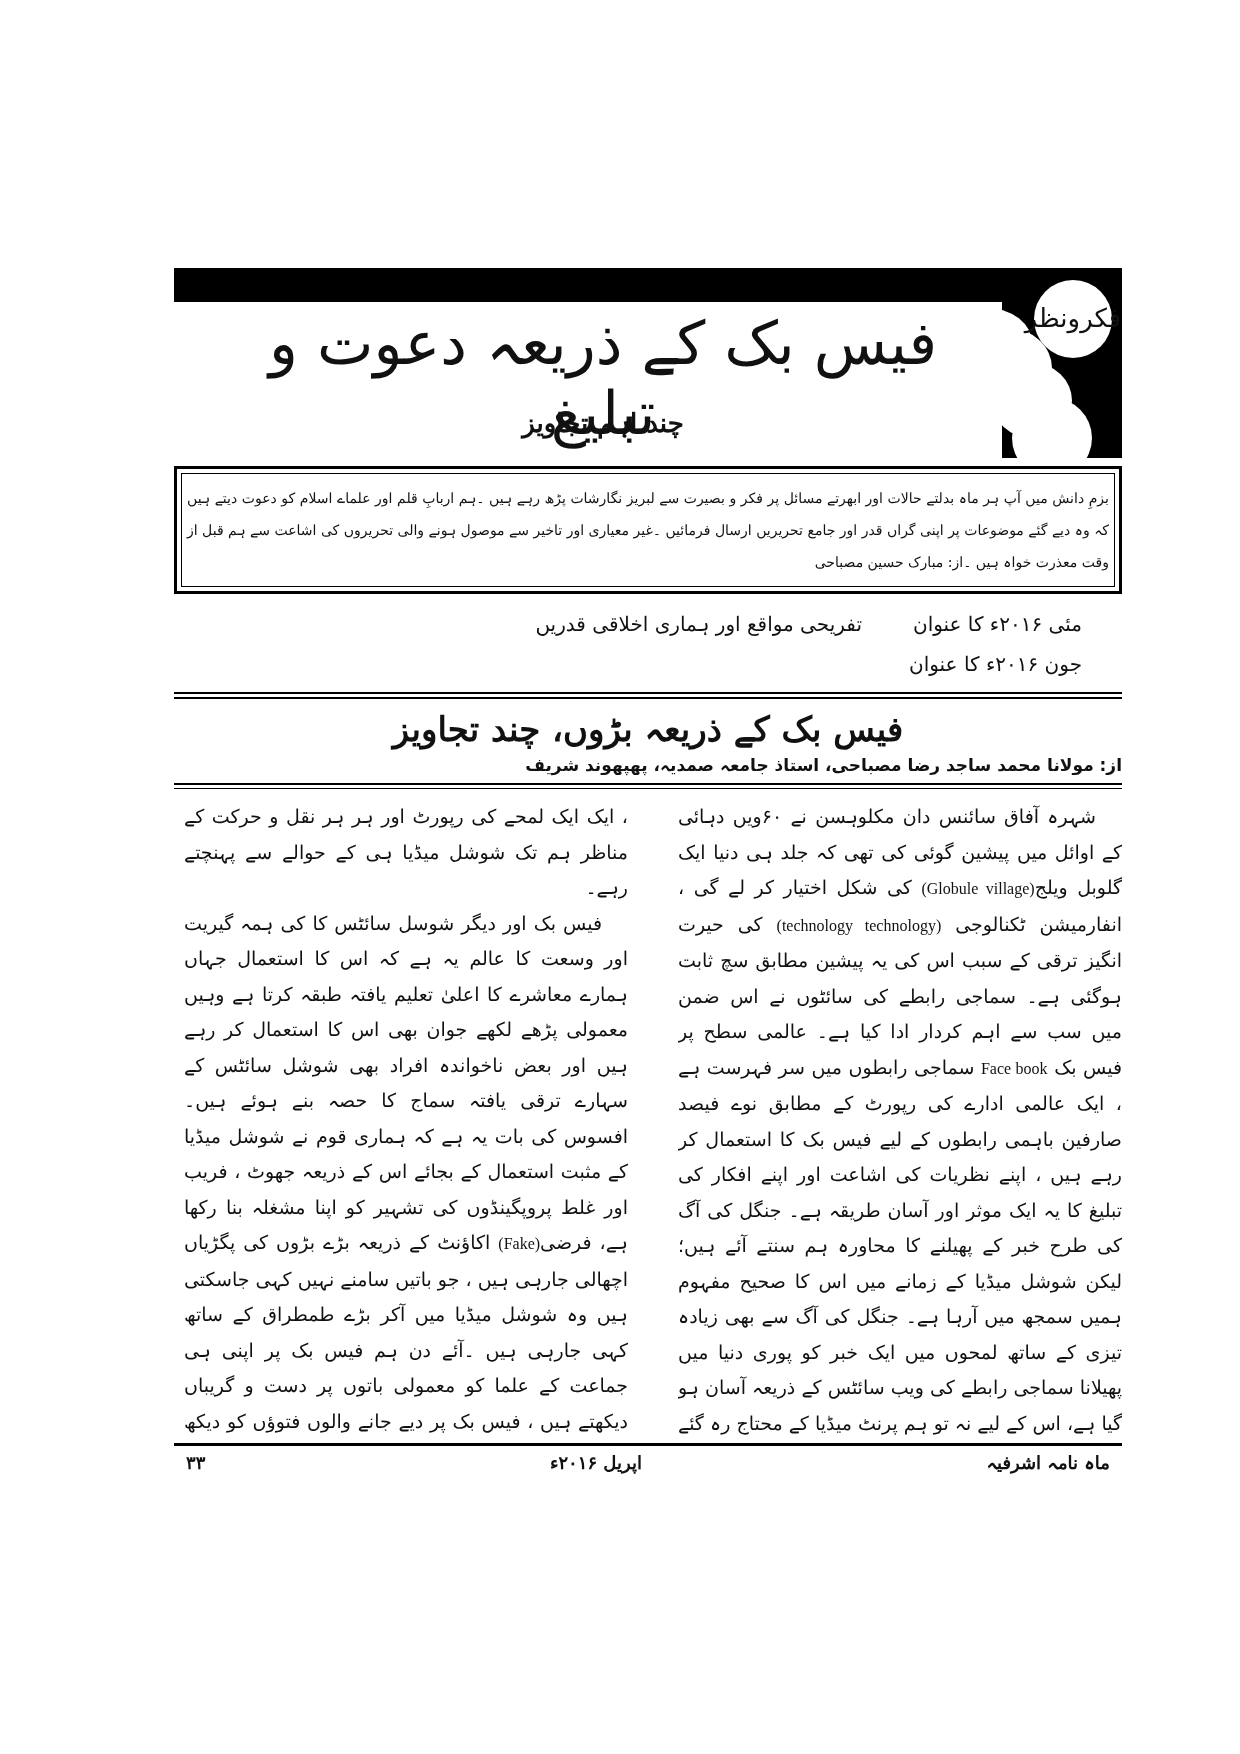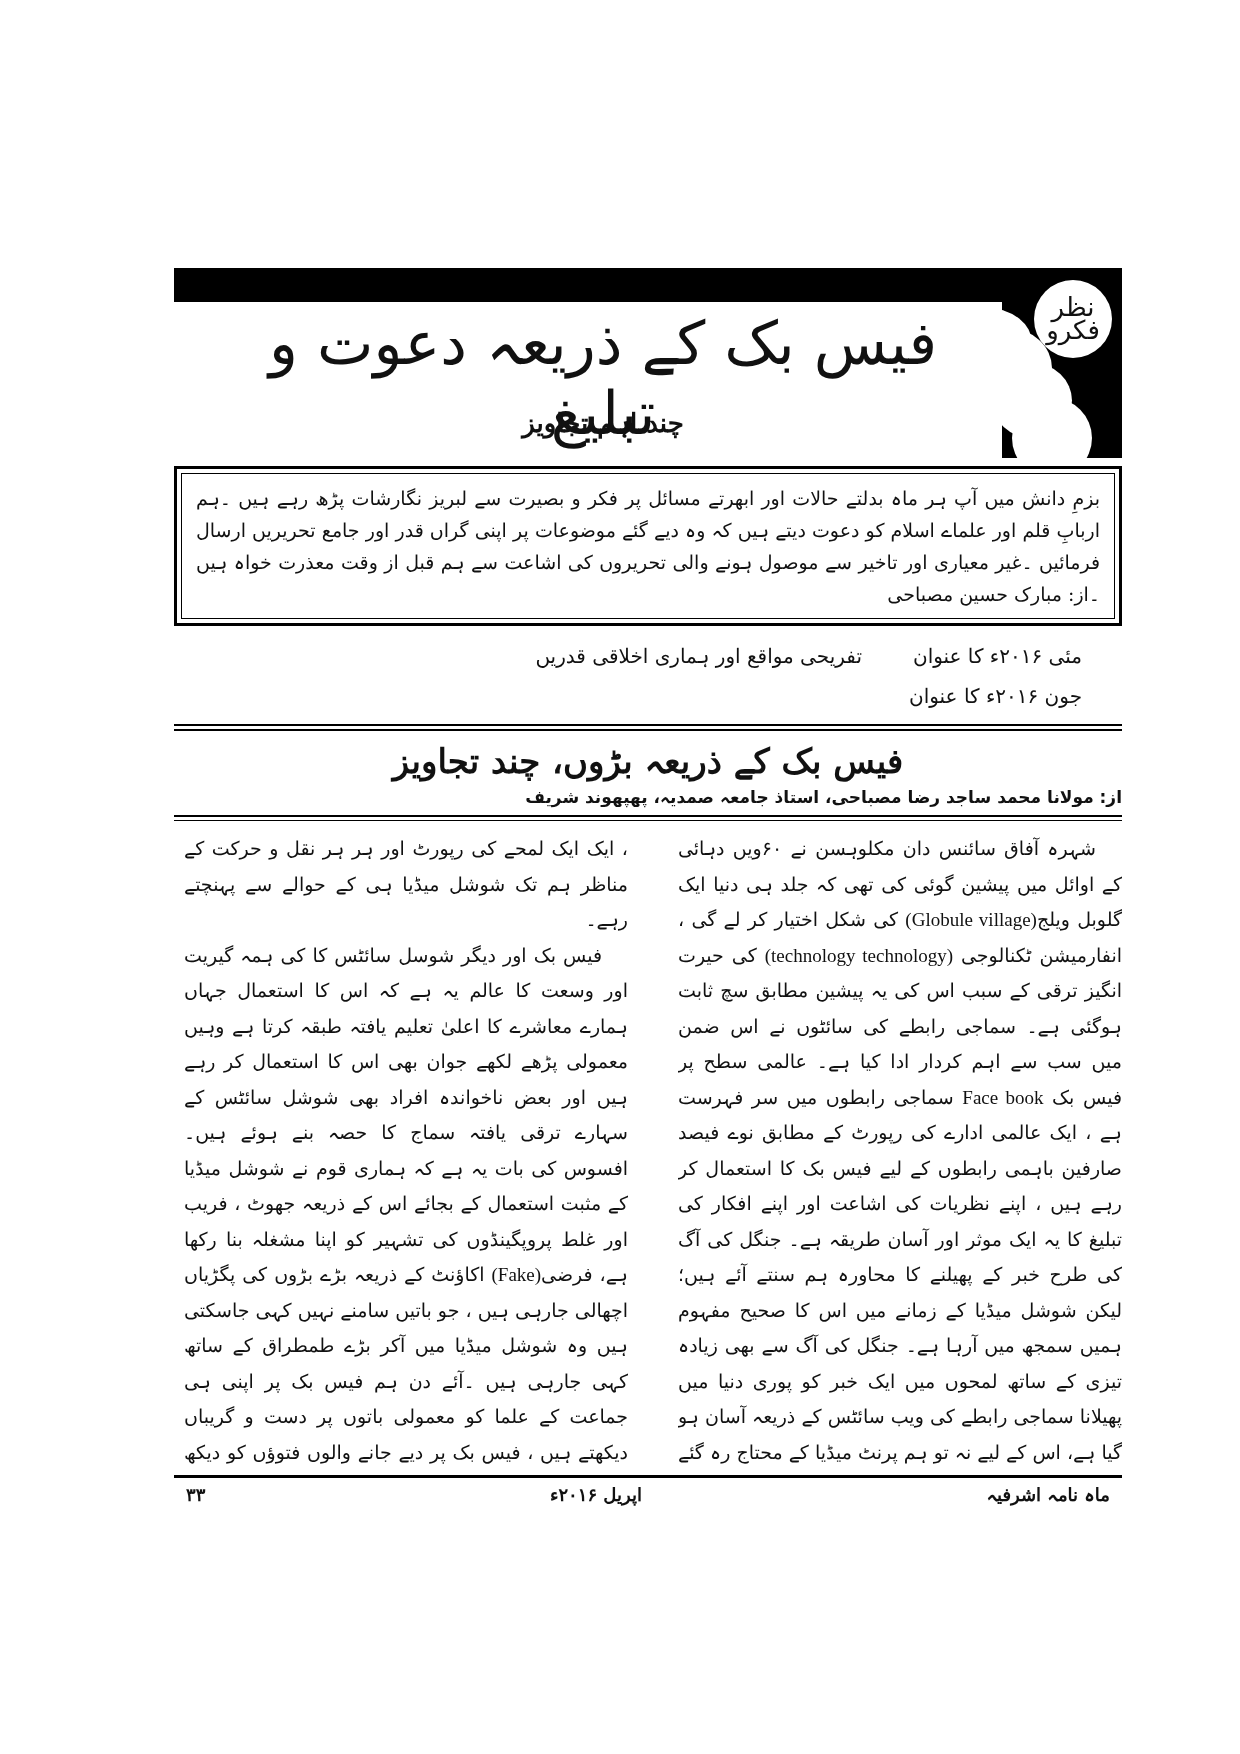--- a/index.html
+++ b/index.html
@@ -5,47 +5,47 @@
     html, body { margin: 0; padding: 0; background: #ffffff; }
     body { width: 1240px; height: 1754px; position: relative; overflow: hidden; font-family: "DejaVu Sans", sans-serif; color: #111; }
     .page { position: absolute; left: 174px; top: 268px; width: 948px; }
     .rtl { direction: rtl; unicode-bidi: embed; }
 
     
     .header { position: relative; height: 190px; }
     .top-bar { position: absolute; left: 0; top: 0; width: 948px; height: 34px; background: #000; }
     .corner { position: absolute; right: 0; top: 0; width: 120px; height: 190px; background: #000; overflow: hidden; }
     .cloud { position: absolute; background: #fff; border-radius: 50%; }
-    .badge { position: absolute; right: 10px; top: 12px; width: 78px; height: 78px; border-radius: 50%; background: #fff; display: flex; align-items: center; justify-content: center; flex-direction: column; line-height: 0.9; }
+    .badge { position: absolute; right: 10px; top: 12px; width: 78px; height: 78px; border-radius: 50%; background: #fff; display: flex; align-items: center; justify-content: center; flex-direction: row; line-height: 0.9; }
     .badge span { font-size: 26px; color: #111; font-family: "DejaVu Sans", sans-serif; }
     .main-title { position: absolute; left: 60px; right: 150px; top: 40px; text-align: center; font-size: 60px; font-weight: normal; font-family: "DejaVu Serif", serif; letter-spacing: -1px; }
     .subtitle { position: absolute; left: 60px; right: 150px; top: 140px; text-align: center; font-size: 26px; font-weight: bold; font-family: "DejaVu Serif", serif; }
 
     
     .notice { margin-top: 8px; border: 3px solid #000; padding: 4px; }
-    .notice-inner { border: 1px solid #000; padding: 8px 14px; font-size: 19px; line-height: 32px; text-align: justify; font-family: "DejaVu Serif", serif; }
+    .notice-inner { border: 1px solid #000; padding: 8px 5px; font-size: 14px; line-height: 32px; text-align: justify; font-family: "DejaVu Serif", serif; }
 
     
     .topics { margin-top: 10px; padding: 0 40px 0 120px; }
     .topic-row { display: flex; font-size: 20px; line-height: 40px; font-family: "DejaVu Serif", serif; }
     .topic-label { width: 200px; }
     .topic-value { flex: 1; padding-right: 20px; }
 
     .double-rule { margin-top: 8px; border-top: 2px solid #000; border-bottom: 2px solid #000; height: 3px; }
 
     .article-title { text-align: center; font-size: 34px; font-weight: bold; margin-top: 10px; font-family: "DejaVu Serif", serif; }
     .byline { text-align: right; font-size: 17px; font-weight: bold; margin-top: 6px; font-family: "DejaVu Sans", sans-serif; }
     .double-rule-2 { margin-top: 8px; border-top: 2px solid #000; border-bottom: 1px solid #000; height: 3px; }
 
     
     .columns { display: flex; flex-direction: row-reverse; gap: 40px; margin-top: 10px; height: 640px; }
     .col { flex: 1; font-size: 19px; line-height: 35.5px; text-align: justify; font-family: "DejaVu Serif", serif; overflow: hidden; margin-left: 10px; }
     .col p { margin: 0; }
     .col p.indent { text-indent: 26px; }
-    .latin { direction: ltr; unicode-bidi: isolate; font-family: "Liberation Serif", serif; font-size: 19px; }
+    .latin { direction: ltr; unicode-bidi: isolate; font-family: "Liberation Serif", serif; font-size: 16px; }
 
     
     .footer-rule { border-top: 3px solid #000; margin-top: 4px; }
     .footer { display: flex; justify-content: space-between; font-size: 18px; font-weight: bold; padding: 6px 12px 0 12px; font-family: "DejaVu Serif", serif; }
   </style>
 </head>
 <body>
 
 <div class="page">
 

